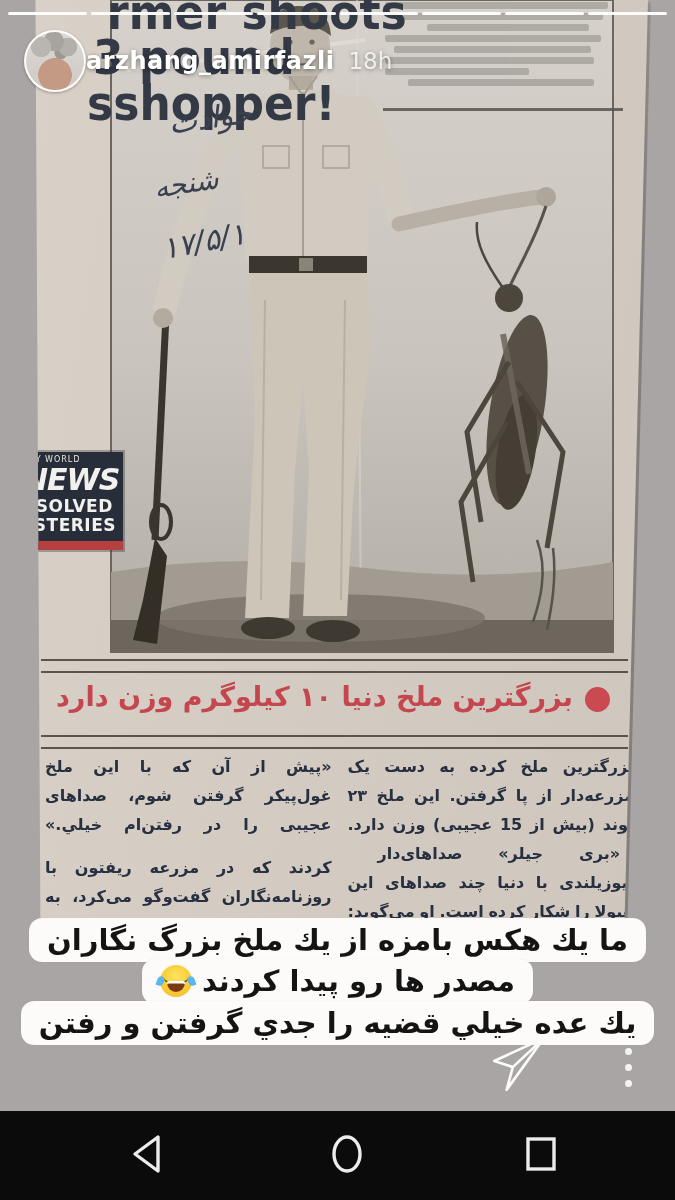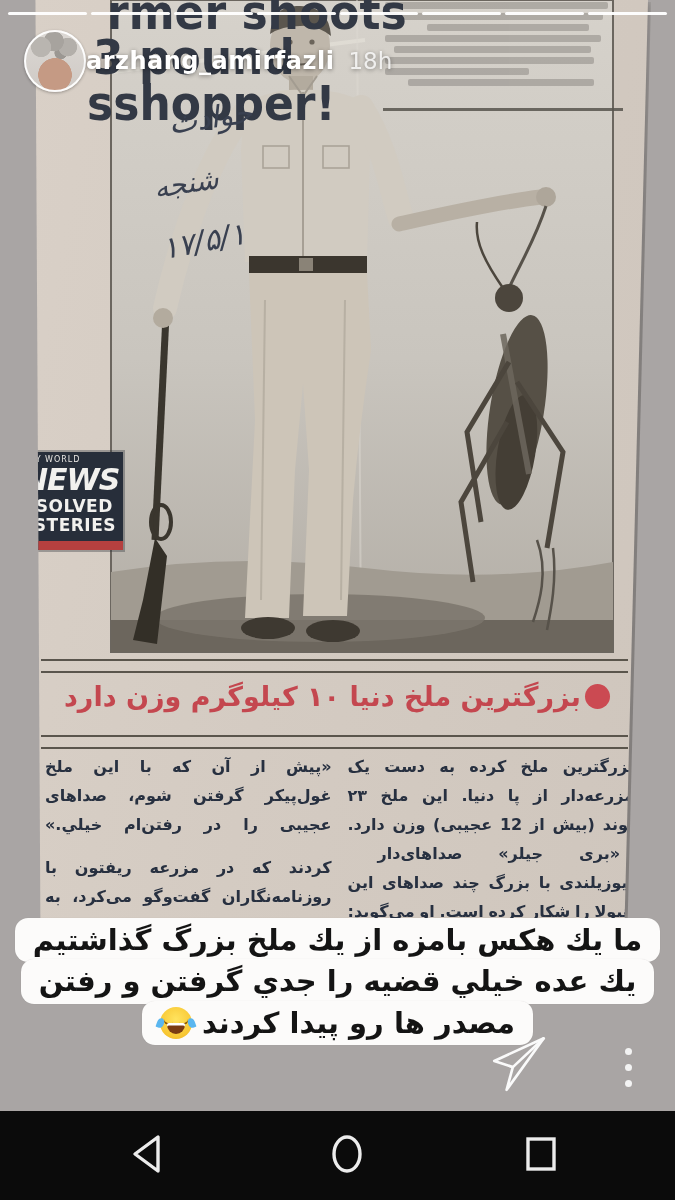--- a/index.html
+++ b/index.html
@@ -64,21 +64,21 @@
   .newsbox .big{font-size:30px;font-weight:bold;font-style:italic;margin:-2px 0 0 -8px;
                 letter-spacing:-1px;white-space:nowrap;}
   .newsbox .mid{font-size:17px;font-weight:bold;margin:-1px 0 0 -10px;letter-spacing:.5px;white-space:nowrap;}
   .newsbox .red{position:absolute;bottom:0;left:0;right:0;height:9px;background:#b5403f;}
 
   
   .redband{position:absolute;left:0;right:0;top:655px;height:96px;z-index:5;}
   .rule{position:absolute;left:8px;right:20px;height:2px;background:#4c483f;opacity:.9;}
   .r1{top:4px;} .r2{top:16px;} .r3{top:80px;} .r4{top:92px;}
   .redline{position:absolute;top:26px;right:38px;left:20px;direction:rtl;text-align:right;
-           color:#c4474f;font-weight:bold;font-size:27px;display:flex;align-items:center;gap:4px;}
+           color:#c4474f;font-weight:bold;font-size:27px;display:flex;align-items:flex-end;gap:12px;}
   .reddot{width:25px;height:25px;border-radius:50%;background:#cb4a52;flex:0 0 auto;}
 
   
   .columns{position:absolute;left:12px;right:14px;top:752px;height:162px;display:flex;
            flex-direction:row-reverse;gap:16px;z-index:5;}
   .col{flex:1;direction:rtl;color:#273040;font-weight:bold;font-size:16px;line-height:29px;}
   .jline{display:flex;justify-content:space-between;direction:rtl;white-space:nowrap;}
   .col .indent{padding-right:14px;padding-left:30px;}
   .col .gap{height:14px;}
 
@@ -252,43 +252,43 @@
             <span>ملخ</span>
             <span>کرده</span>
             <span>به</span>
             <span>دست</span>
             <span>یک</span>
           </div>
         <div class="jline">
             <span>مزرعه‌دار</span>
             <span>از</span>
             <span>پا</span>
-            <span>دنیا.</span>
+            <span>گرفتن.</span>
             <span>این</span>
             <span>ملخ</span>
             <span>۲۳</span>
           </div>
         <div class="jline">
             <span>پوند</span>
             <span>(بیش</span>
             <span>از</span>
-            <span>12</span>
+            <span>15</span>
             <span>عجیبی)</span>
             <span>وزن</span>
             <span>دارد.</span>
           </div>
         <div class="jline indent">
             <span>«بری</span>
             <span>جیلر»</span>
             <span>صداهای‌دار</span>
           </div>
         <div class="jline">
             <span>نیوزیلندی</span>
             <span>با</span>
-            <span>بزرگ</span>
+            <span>دنیا</span>
             <span>چند</span>
             <span>صداهای</span>
             <span>این</span>
           </div>
         <div class="jline">
             <span>هیولا</span>
             <span>را</span>
             <span>شکار</span>
             <span>کرده</span>
             <span>است.</span>
@@ -333,35 +333,35 @@
             <span>گفت‌وگو</span>
             <span>می‌کرد،</span>
             <span>به</span>
           </div>
       </div>
     </div>
   </div>
 
   <div class="caption">
     <div class="cap-line">
-      <span>ما یك هكس بامزه از یك ملخ بزرگ گذاشتیم</span>
-    </div>
-    <div class="cap-line">
-      <span>یك عده خیلي قضیه را جدي گرفتن و رفتن</span>
+      <span>ما یك هكس بامزه از یك ملخ بزرگ نگاران</span>
     </div>
     <div class="cap-line">
       <span>مصدر ها رو پیدا كردند</span>
       <span class="joy">
         <i class="eyeL"></i>
           <i class="eyeR"></i>
           <i class="mouth"></i>
           <i class="tearL"></i>
           <i class="tearR"></i>
       </span>
     </div>
+    <div class="cap-line">
+      <span>یك عده خیلي قضیه را جدي گرفتن و رفتن</span>
+    </div>
   </div>
 
   <div class="send">
     <svg width="66" height="66" viewBox="0 0 64 64">
       <path d="M56 8 L8 30 L26 36 L20 58 Z" fill="none" stroke="#fafafa" stroke-width="2.6" stroke-linejoin="round"></path>
       <path d="M56 8 L26 36" fill="none" stroke="#fafafa" stroke-width="2.6"></path>
     </svg>
   </div>
 
   <div class="dots">

